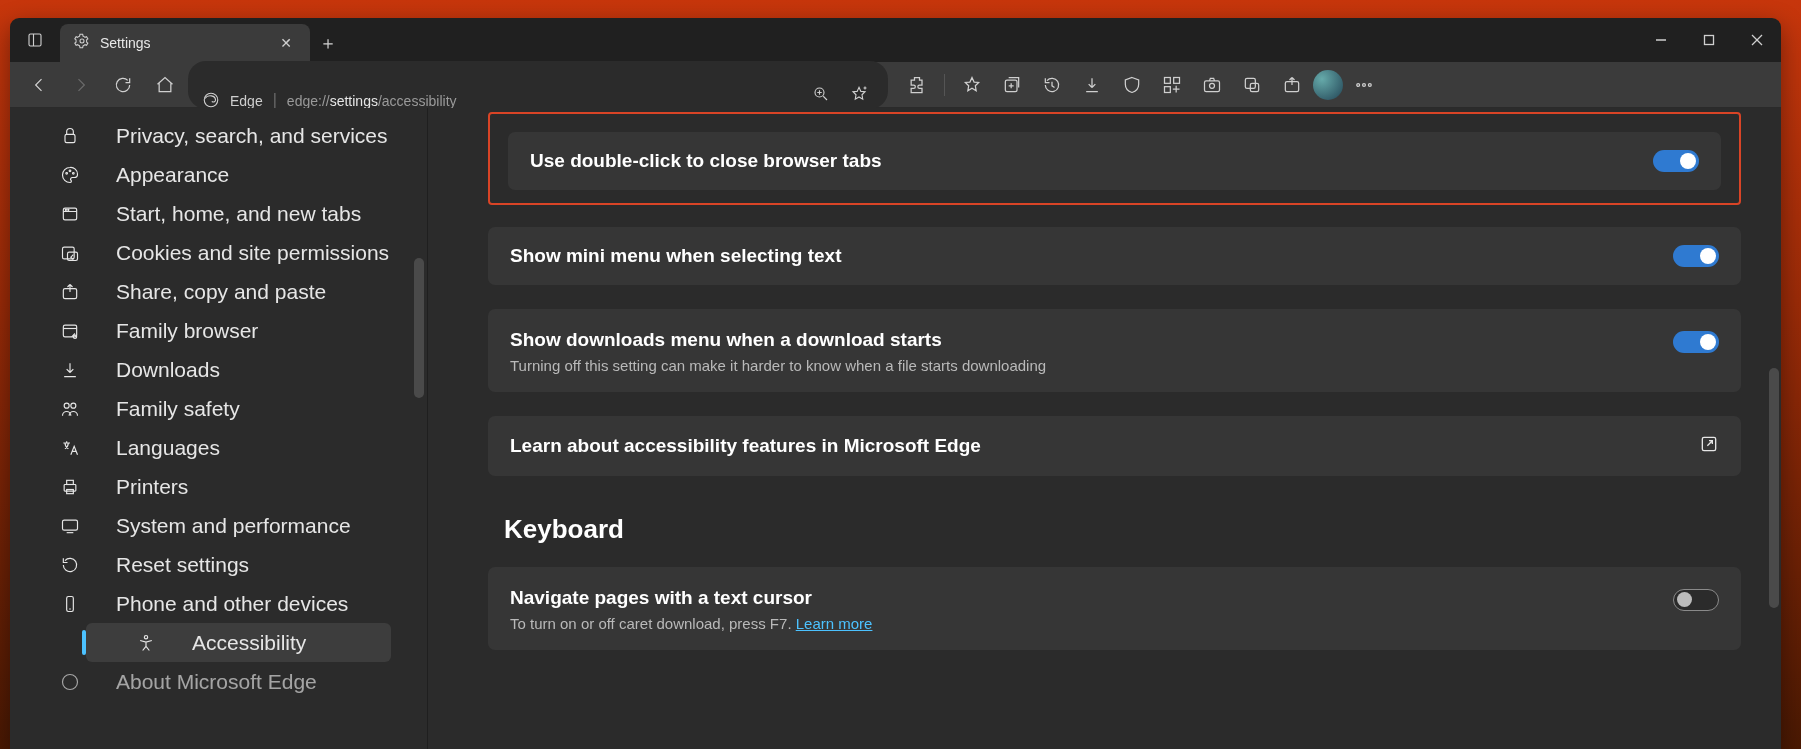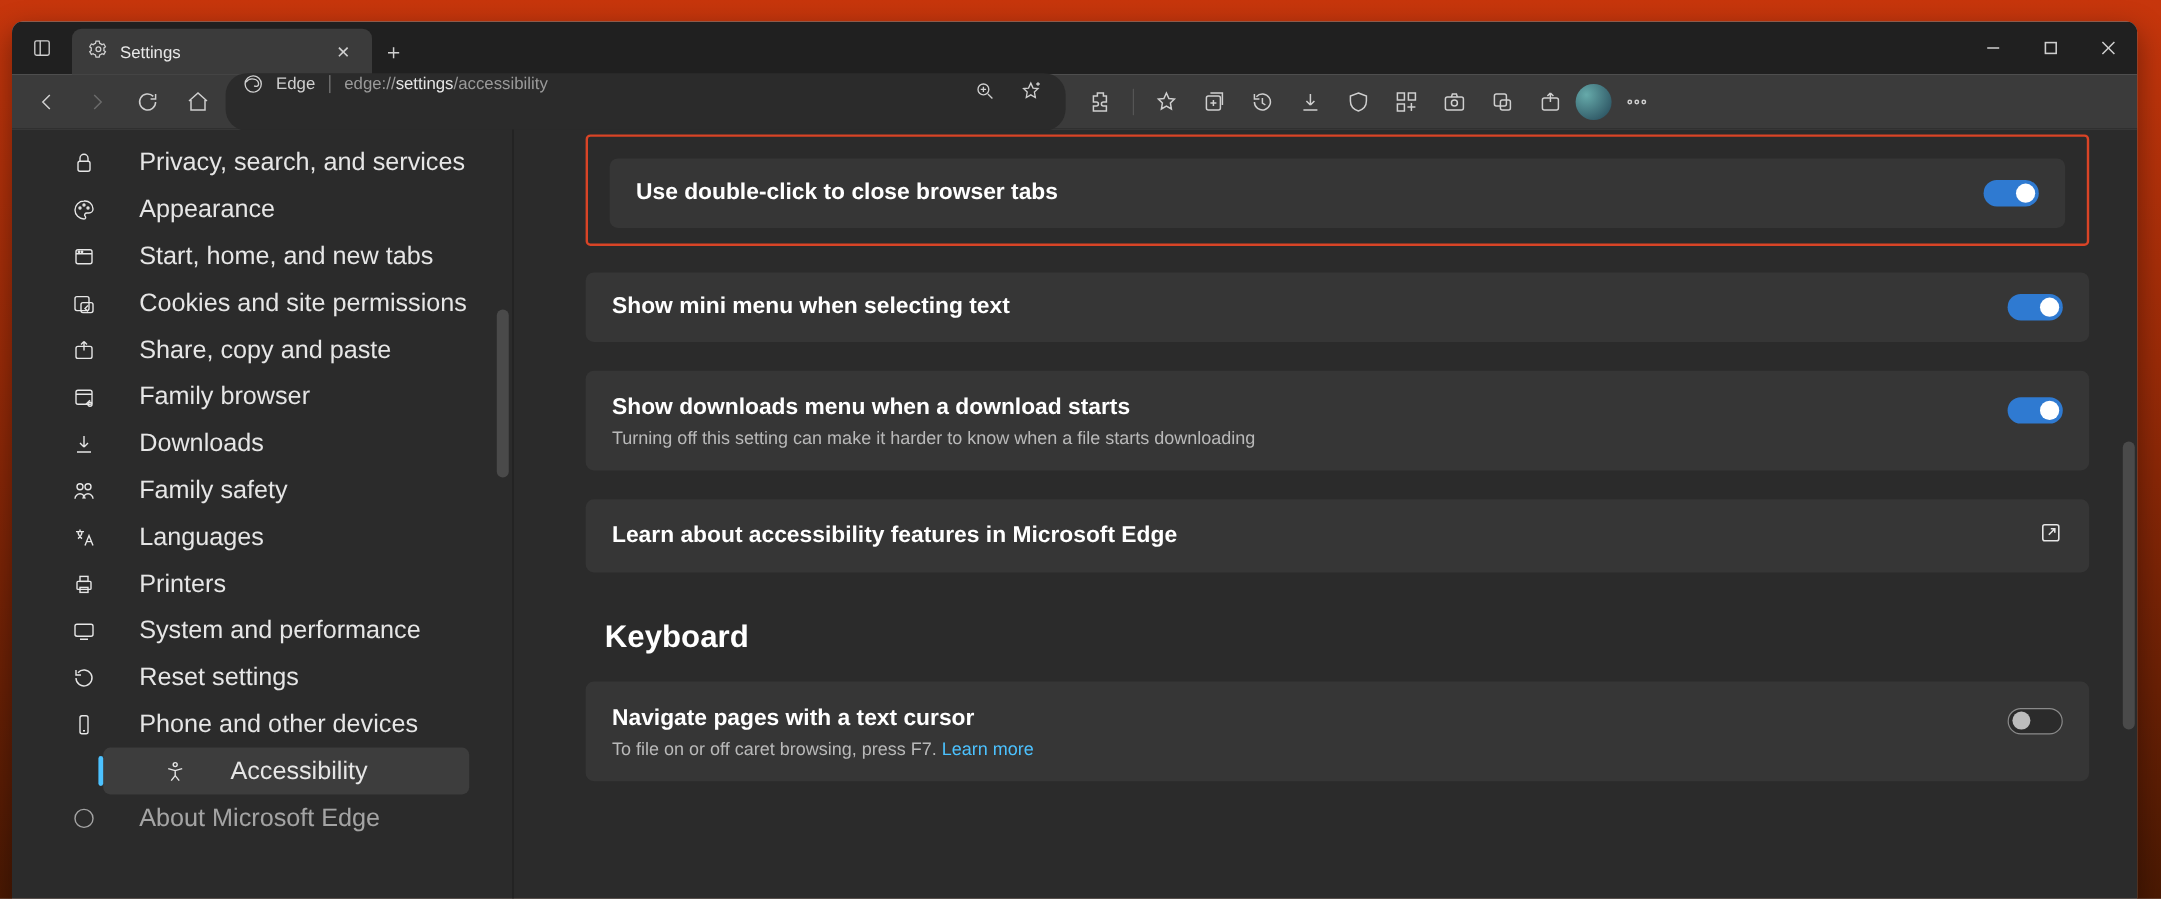--- a/index.html
+++ b/index.html
@@ -2,21 +2,21 @@
 <html><head>
 <meta charset="utf-8">
 <style>
 * { margin: 0; padding: 0; box-sizing: border-box; font-family: "Segoe UI", Arial, sans-serif; }
 html, body { width: 1801px; height: 749px; overflow: hidden; }
 body { background: linear-gradient(180deg,#c7360c 0%, #9b2b08 40%, #4a1903 100%); position: relative; }
 
 
 .browser {
   position: absolute; left: 10px; top: 18px; right: 20px; bottom: 0;
-  background: #a3a3a3; border-radius: 9px 9px 0 0; overflow: hidden;
+  background: #c2410c; border-radius: 9px 9px 0 0; overflow: hidden;
   box-shadow: 0 8px 24px rgba(0,0,0,.4);
 }
 .tabstrip { height: 44px; display: flex; align-items: flex-end; background: #202020; }
 .tab-actions { width: 50px; display:flex; align-items:center; justify-content:center; height:44px;}
 .tab-actions svg { fill:#cfcfcf; }
 .tab {
   display: flex; align-items: center; gap: 10px;
   background: #3b3b3b; height: 38px; border-radius: 8px 8px 0 0;
   padding: 0 14px; min-width: 250px; justify-content: space-between;
 }
@@ -29,21 +29,21 @@
 .win-btn svg{stroke:#cfcfcf;fill:none;}
 
 .toolbar {
   height: 46px; background: #3b3b3b; display:flex; align-items:center; padding: 0 10px; gap:4px;
   border-bottom: 1px solid #2a2a2a;
 }
 .tb-btn { width:38px; height:38px; display:flex; align-items:center; justify-content:center; border-radius:5px;}
 .tb-btn svg { stroke:#cfcfcf; fill:none; stroke-width:1.5;}
 .tb-btn.dis svg{stroke:#6a6a6a;}
 .addr {
-  flex: 1; height: 48px; background: #2b2b2b; border-radius: 18px; display:flex; align-items:flex-start;
+  flex: 1; height: 48px; background: #2b2b2b; border-radius: 18px; display:flex; align-items:flex-end;
   padding: 0 14px; gap:10px; max-width: 700px;
 }
 .addr .edge-icon{width:18px;height:18px;}
 .addr-label{color:#cfcfcf; font-size:14px;}
 .addr-sep{color:#6a6a6a;}
 .url{color:#9a9a9a; font-size:14px;}
 .url .hl{color:#e6e6e6;}
 .addr-right{margin-left:auto;display:flex;gap:8px;align-items:center;}
 .addr-right .tb-btn{width:30px;height:30px;}
 .toolbar-right{display:flex;align-items:center;gap:2px;margin-left:6px;}
@@ -73,21 +73,21 @@
 .card .title{color:#fff; font-size:19px; font-weight:600;}
 .card .desc{color:#b9b9b9; font-size:15px; margin-top:6px;}
 .card .lead{flex:1;}
 .toggle{width:46px;height:22px;border-radius:12px;position:relative;}
 .toggle.on{background:#2f7ad1;}
 .toggle.on::after{content:"";position:absolute;right:3px;top:3px;width:16px;height:16px;border-radius:50%;background:#fff;}
 .toggle.off{background:#2b2b2b;border:1px solid #8a8a8a;}
 .toggle.off::after{content:"";position:absolute;left:3px;top:2px;width:15px;height:15px;border-radius:50%;background:#bcbcbc;}
 .ext-icon svg{stroke:#e6e6e6;fill:none;stroke-width:1.6;}
 .section-h{color:#fff;font-size:26px;font-weight:600;margin:38px 16px 22px;}
-.link{color:#4cc2ff;cursor:pointer;}
+.link{color:#4cc2ff;text-decoration:underline;cursor:pointer;}
 .main-scroll{position:absolute;right:2px;top:260px;width:10px;height:240px;background:#4a4a4a;border-radius:6px;}
 .card.multi{flex-direction:row;align-items:flex-start;}
 .card.multi .lead{padding-top:2px;}
 .card.multi .toggle{margin-top:4px;}
 </style>
 </head>
 <body>
 
 <div class="browser">
 
@@ -414,21 +414,21 @@
             </svg>
         </div>
       </div>
 
       <div class="section-h">Keyboard</div>
 
       <div class="card multi" style="margin-bottom:0">
         <div class="lead">
           <div class="title">Navigate pages with a text cursor</div>
           <div class="desc">
-            <span>To file on or off caret browsing, press F7. </span><span class="link">Learn more</span>
+            <span>To turn on or off caret download, press F7. </span><span class="link">Learn more</span>
           </div>
         </div>
         <div class="toggle off"></div>
       </div>
 
       <div class="main-scroll"></div>
     </div>
   </div>
 
 </div>

